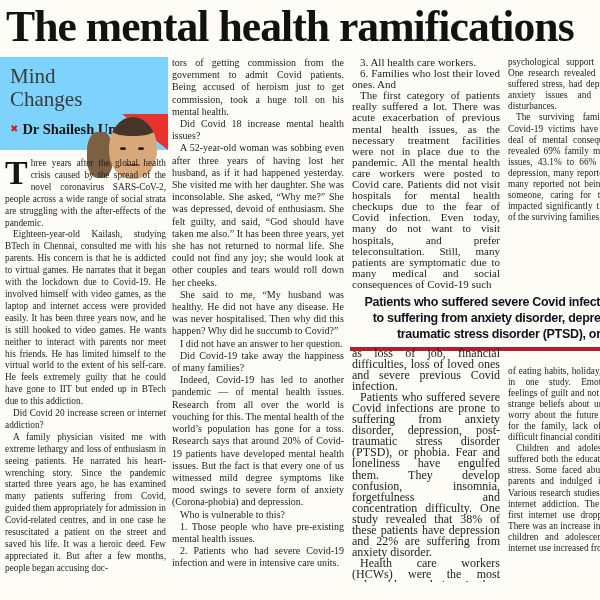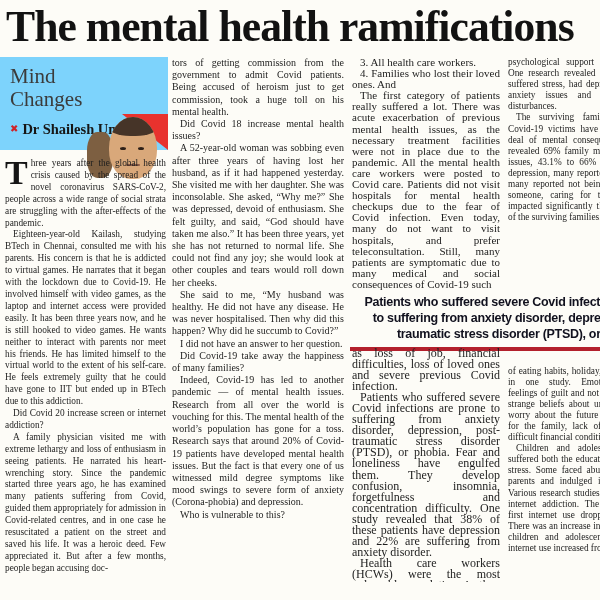--- a/index.html
+++ b/index.html
@@ -76,25 +76,27 @@
 
   <div class="col colB">
     <p>tors of getting commission from the government to admit Covid patients. Being accused of heroism just to get commission, took a huge toll on his mental health.</p>
     <p class="ind">Did Covid 18 increase mental health issues?</p>
     <p class="ind">A 52-year-old woman was sobbing even after three years of having lost her husband, as if it had happened yesterday. She visited me with her daughter. She was inconsolable. She asked, “Why me?” She was depressed, devoid of enthusiasm. She felt guilty, and said, “God should have taken me also.” It has been three years, yet she has not returned to normal life. She could not find any joy; she would look at other couples and tears would roll down her cheeks.</p>
     <p class="ind">She said to me, “My husband was healthy. He did not have any disease. He was never hospitalised. Then why did this happen? Why did he succumb to Covid?”</p>
     <p class="ind">I did not have an answer to her question.</p>
     <p class="ind">Did Covid-19 take away the happiness of many families?</p>
     <p class="ind">Indeed, Covid-19 has led to another pandemic — of mental health issues. Research from all over the world is vouching for this. The mental health of the world’s population has gone for a toss. Research says that around 20% of Covid-19 patients have developed mental health issues. But the fact is that every one of us witnessed mild degree symptoms like mood swings to severe form of anxiety (Corona-phobia) and depression.</p>
     <p class="ind">Who is vulnerable to this?</p>
+    <p class="ind">1. Those people who have pre-existing mental health issues.</p>
+    <p class="ind">2. Patients who had severe Covid-19 infection and were in intensive care units.</p>
   </div>
 
   <div class="col colCt">
     <p class="ind">3. All health care workers.</p>
-    <p class="ind">4. Families who lost their loved ones. And</p>
+    <p class="ind">6. Families who lost their loved ones. And</p>
     <p class="ind">The first category of patients really suffered a lot. There was acute exacerbation of previous mental health issues, as the necessary treatment facilities were not in place due to the pandemic. All the mental health care workers were posted to Covid care. Patients did not visit hospitals for mental health checkups due to the fear of Covid infection. Even today, many do not want to visit hospitals, and prefer teleconsultation. Still, many patients are symptomatic due to many medical and social consequences of Covid-19 such</p>
   </div>
 
   <div class="col colDt">
     <p>psychological support and counselling. One research revealed that 50% HCWs suffered stress, had depression, 20% had anxiety issues and 8% had sleep disturbances.</p>
     <p class="ind">The surviving family members of Covid-19 victims have suffered a great deal of mental consequences. Research revealed 69% family members had grief issues, 43.1% to 66% had anxiety and depression, many reported being worried, many reported not being able to talk to someone, caring for their loved ones impacted significantly the quality of life of the surviving families. Changes</p>
   </div>
 
   <div class="quote" style="border-bottom-color: rgb(179, 32, 44);">
     <div>Patients who suffered severe Covid infection are prone</div>

